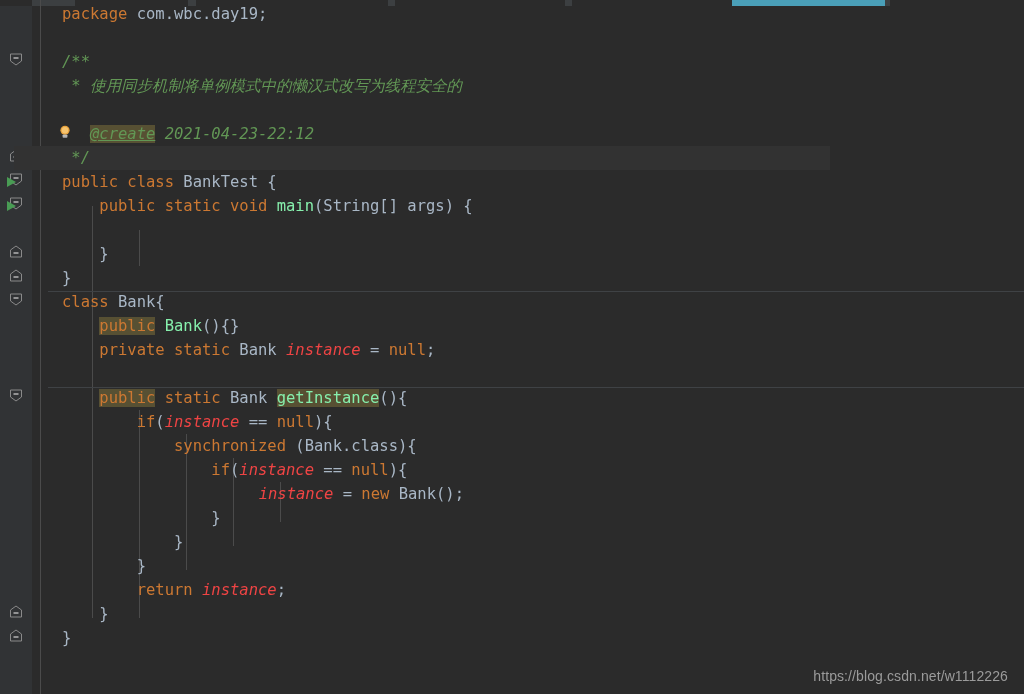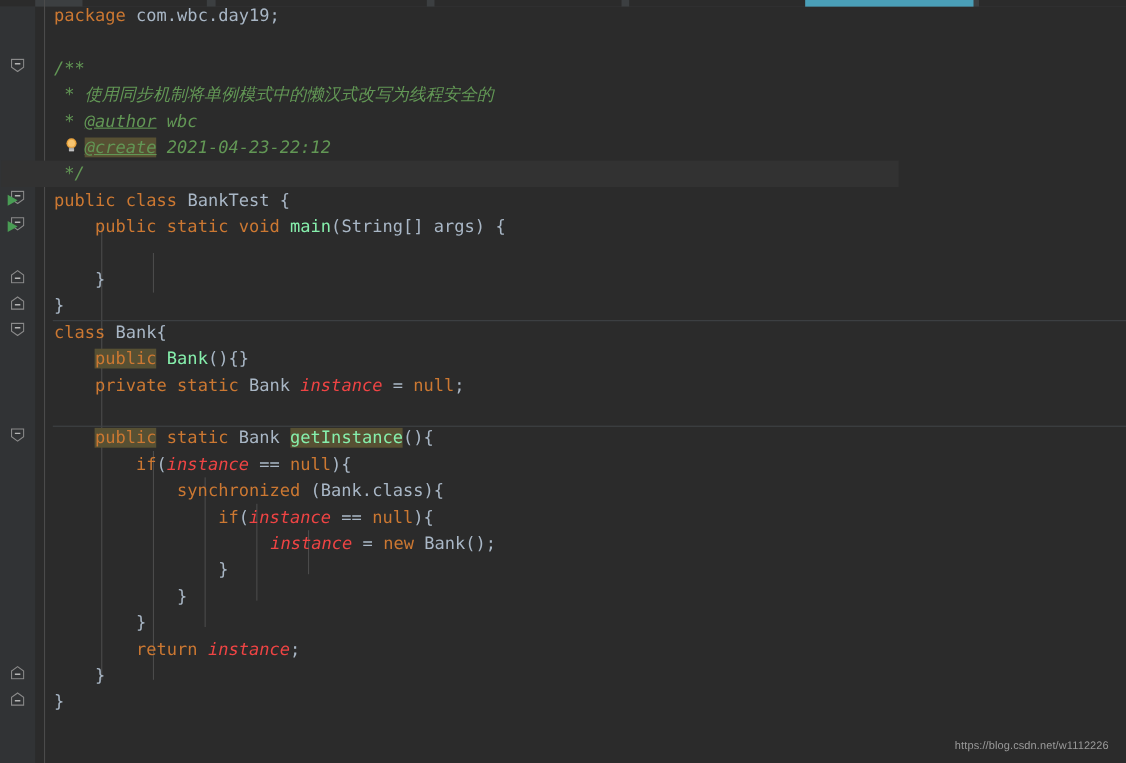--- a/index.html
+++ b/index.html
@@ -50,21 +50,21 @@
 
   
   .code {
     position: absolute;
     top: 0; left: 0;
     width: 1024px; height: 694px;
   }
 
   .line {
     position: absolute;
-    left: 1px; width: 816px;
+    left: 14px; width: 816px;
     height: 24px;
     line-height: 24px;
     font-size: 15.5px;
     white-space: pre;
     color: #a9b7c6;
   }
   .line .txt {
     position: absolute;
     left: 48px;
     white-space: pre;
@@ -120,21 +120,21 @@
     position: absolute;
     width: 1px;
     background: #4b4b4b;
   }
 
   
   .watermark {
     position: absolute;
     right: 16px; bottom: 10px;
     font-family: "Liberation Sans", sans-serif;
-    font-size: 10px;
+    font-size: 14px;
     color: #9b9b9b;
     letter-spacing: 0.1px;
   }
 </style>
 </head>
 <body>
 
 <div id="editor">
 
   <div class="topstrip">
@@ -255,21 +255,20 @@
   <div class="code">
 
     <div class="line" style="top:2px;"><span class="txt"><span class="kw">package</span><span class="punc"> </span><span class="cls">com.wbc.day19;</span></span></div>
 
     <div class="line" style="top:26px;"><span class="txt"></span></div>
 
     <div class="line" style="top:50px;"><span class="txt"><span class="cmt">/**</span></span></div>
 
     <div class="line" style="top:74px;"><span class="txt"><span class="cmt"> * </span><span class="cmt">使用同步机制将单例模式中的懒汉式改写为线程安全的</span></span></div>
 
-    <div class="line" style="top:98px;"><span class="txt"><span class="cmt"> * </span><span class="tag">@author</span><span class="cmt"> </span><span class="cmt">wbc</span></span></div>
 
     <div class="line" style="top:122px;"><span class="txt"><span class="cmt">   </span><span class="tag mark">@create</span><span class="cmt"> </span><span class="cmt">2021-04-23-22:12</span></span></div>
 
     <div class="line hl" style="top:146px;"><span class="txt"><span class="cmt"> */</span></span></div>
 
     <div class="line" style="top:170px;"><span class="txt"><span class="kw">public</span><span class="punc"> </span><span class="kw">class</span><span class="punc"> </span><span class="cls">BankTest</span><span class="punc"> {</span></span></div>
 
     <div class="line" style="top:194px;"><span class="txt"><span class="punc">    </span><span class="kw">public</span><span class="punc"> </span><span class="kw">static</span><span class="punc"> </span><span class="kw">void</span><span class="punc"> </span><span class="mth">main</span><span class="punc">(</span><span class="cls">String</span><span class="punc">[] </span><span class="cls">args</span><span class="punc">) {</span></span></div>
 
 

